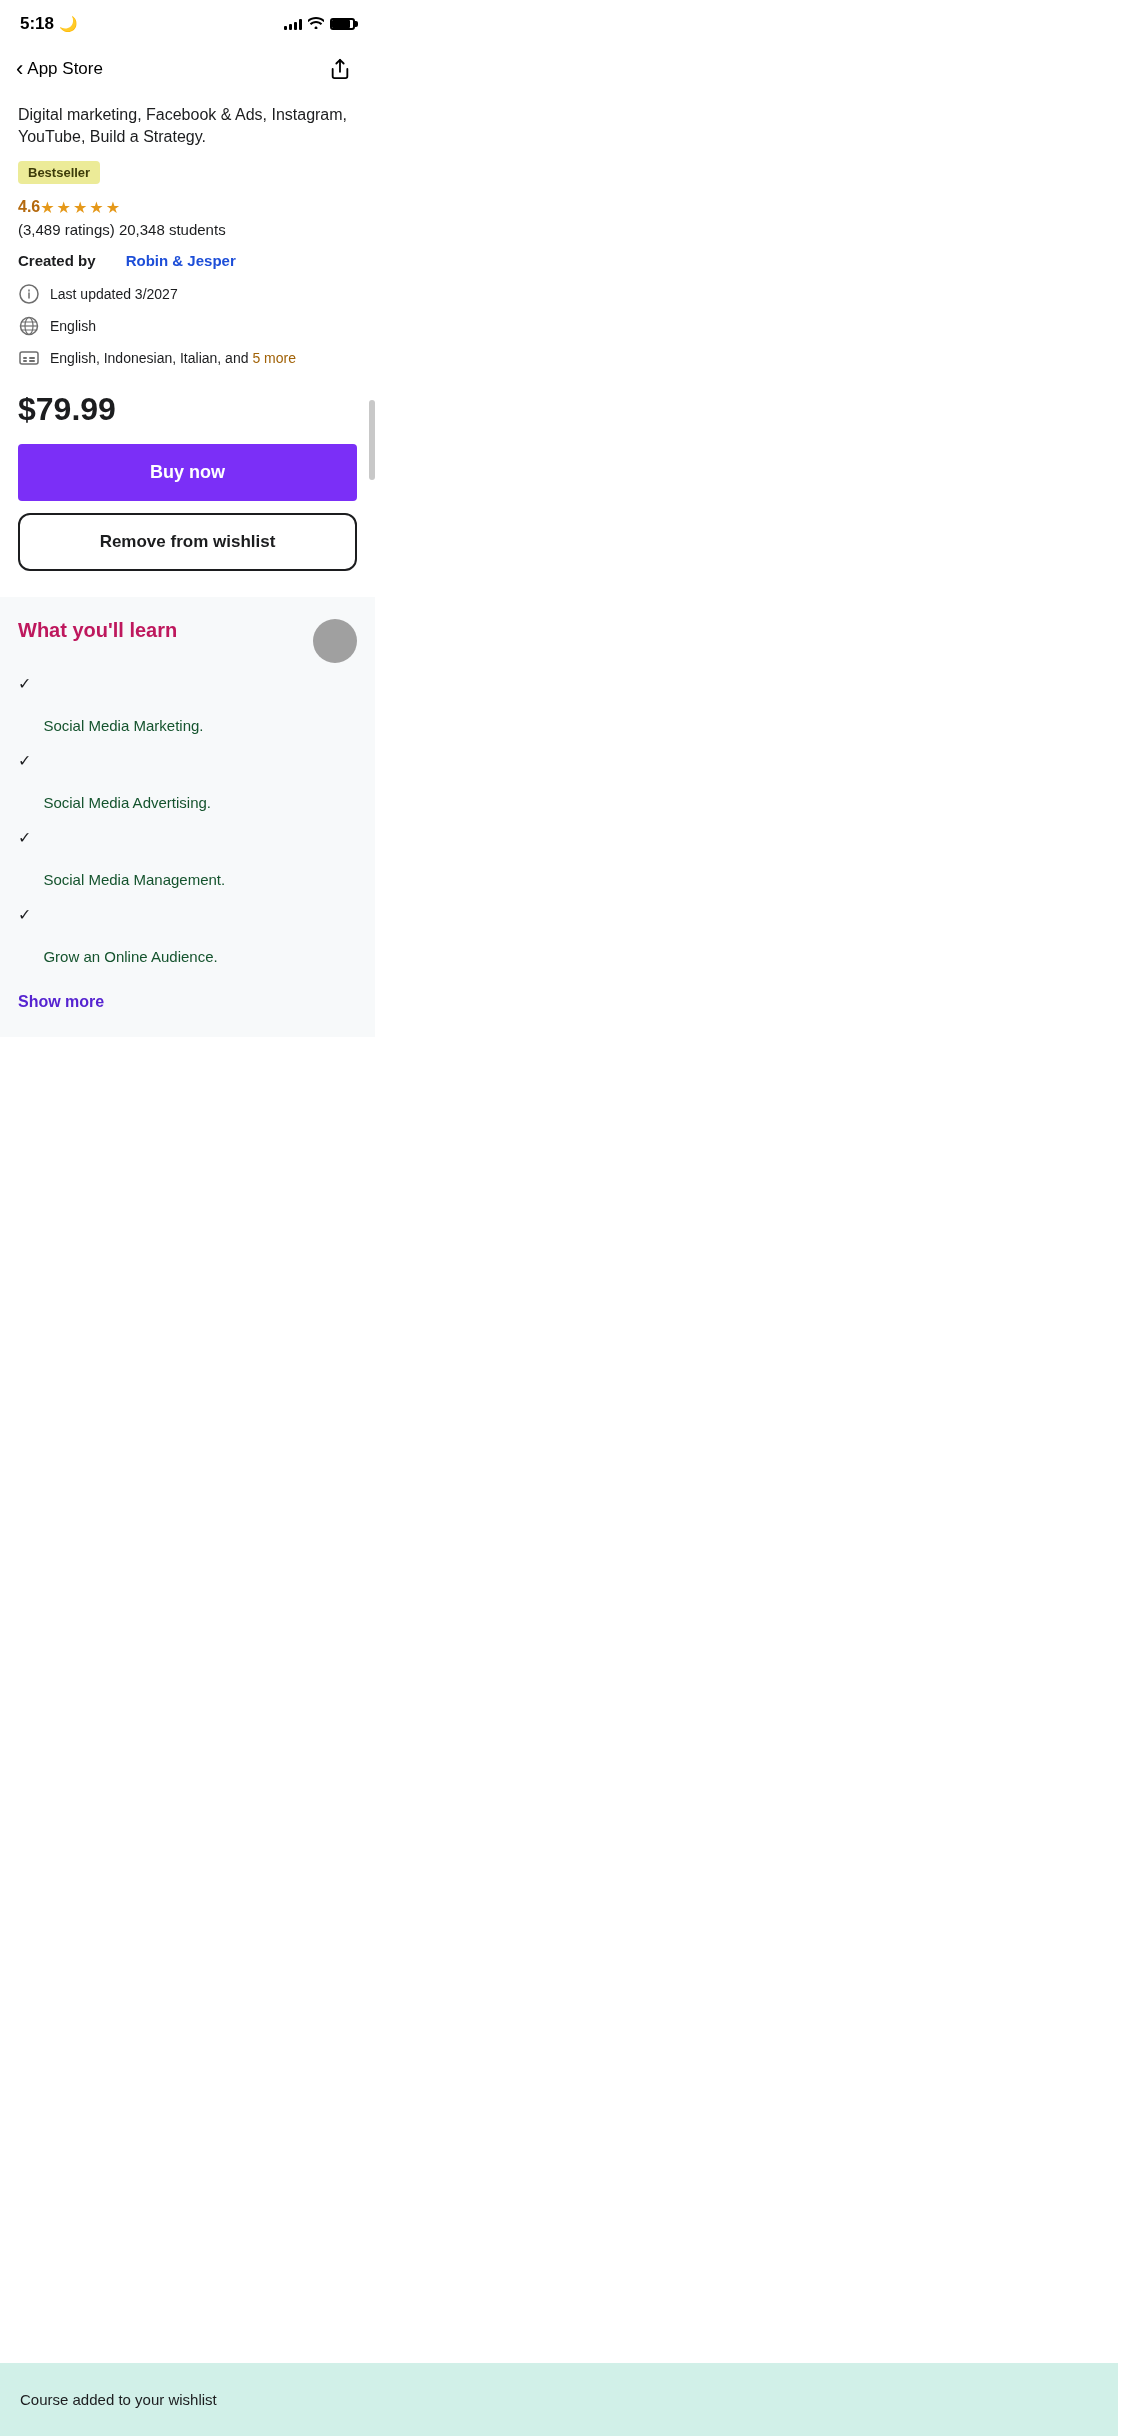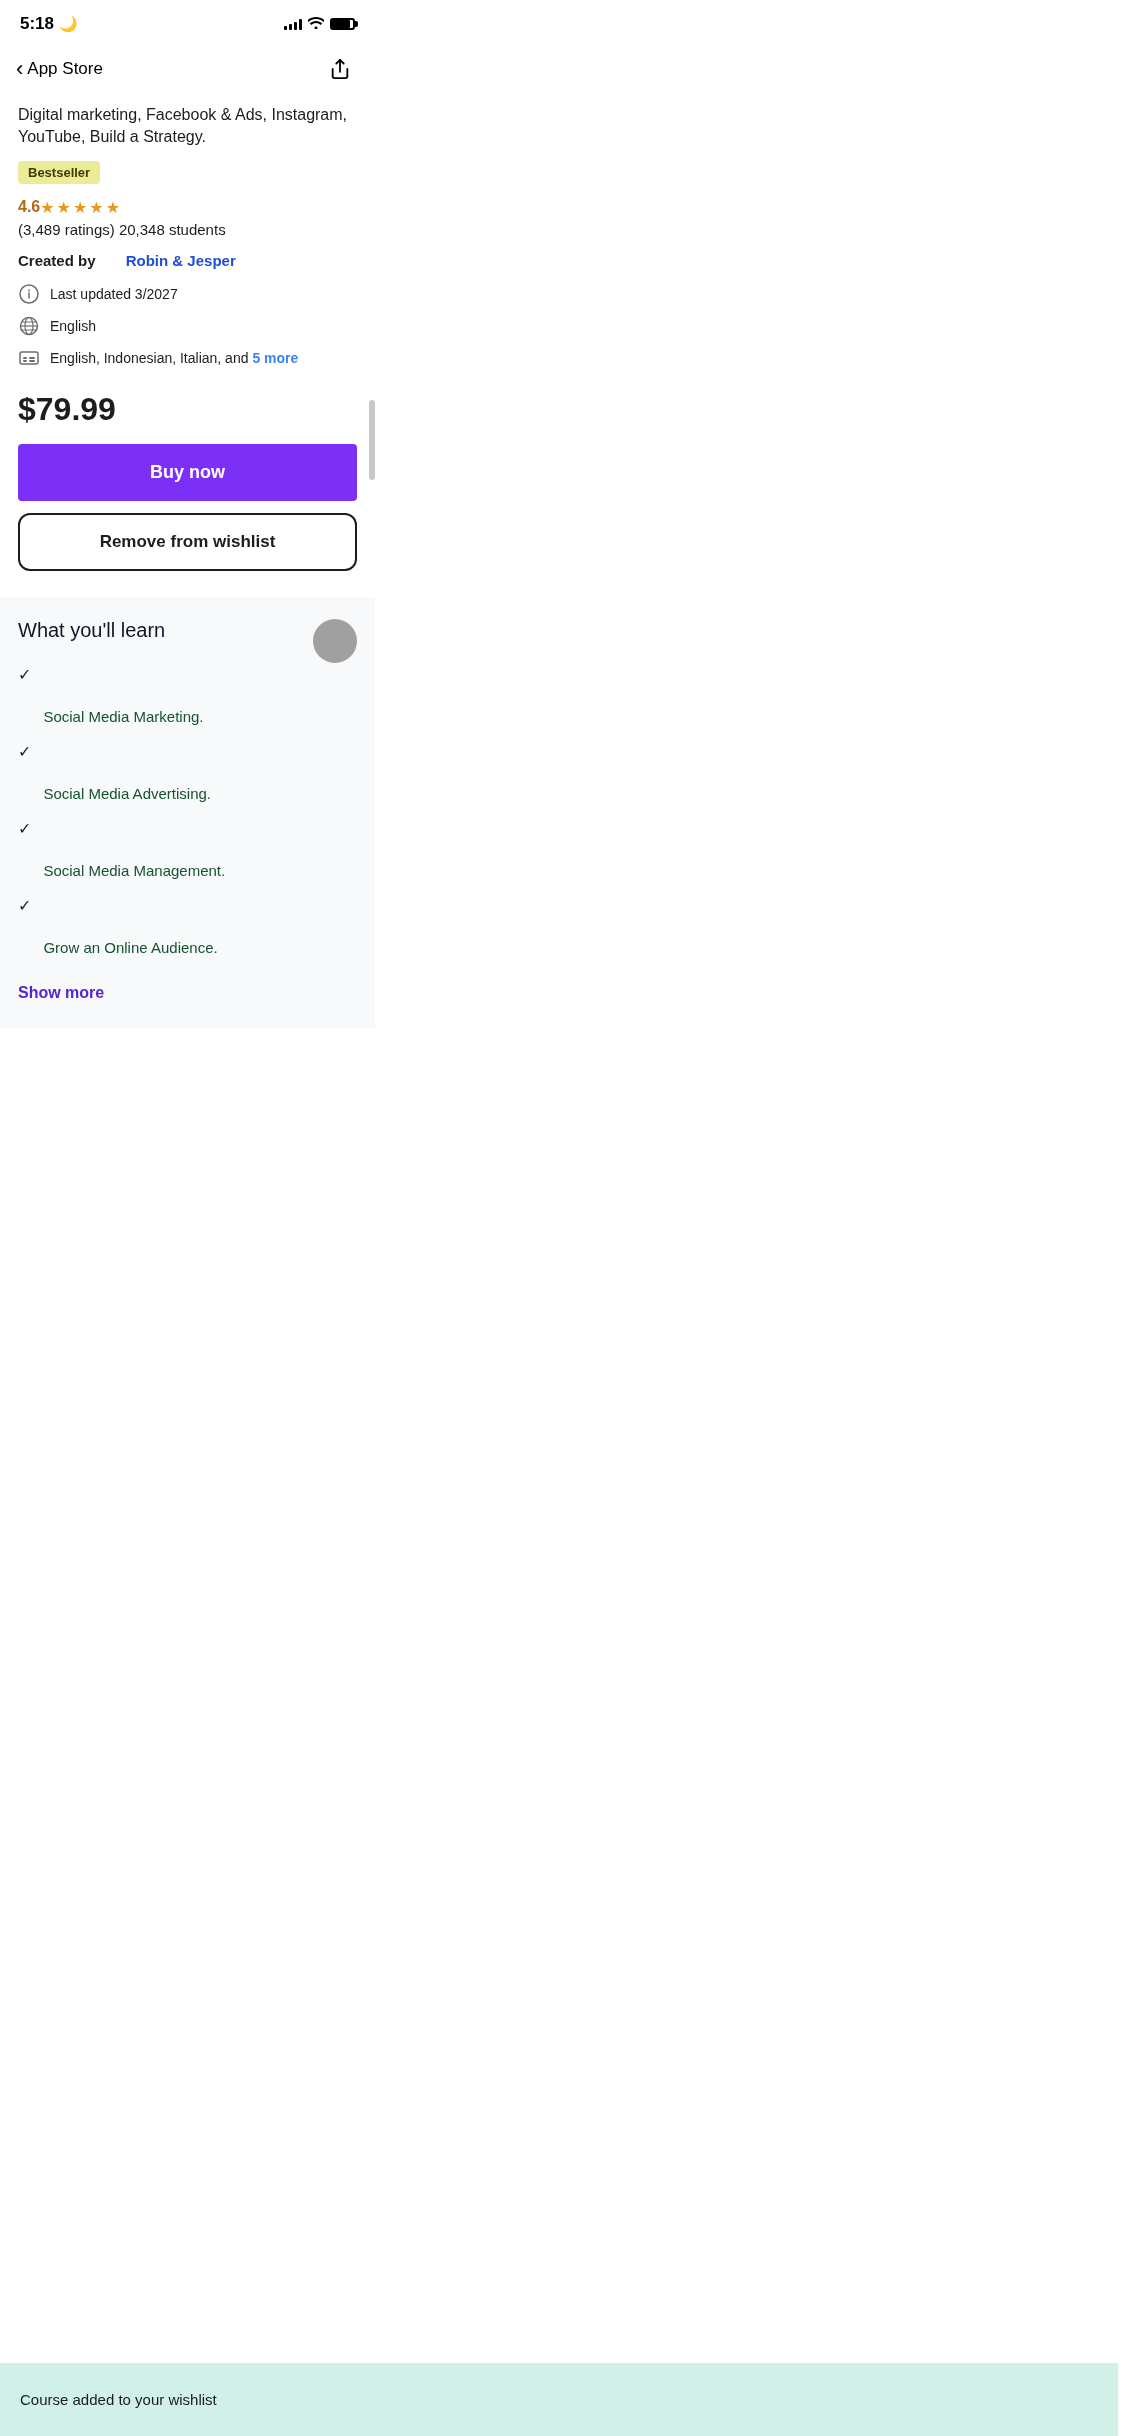--- a/index.html
+++ b/index.html
@@ -232,22 +232,22 @@
       justify-content: center;
       flex-shrink: 0;
     }
 
     .info-text {
       font-size: 14px;
       color: #1c1d1f;
     }
 
     .more-link {
-      color: #3b82f6;
-      font-weight: 700;
+      color: #a16207;
+      font-weight: 400;
       cursor: pointer;
     }
 
     
     .price-section {
       padding: 4px 18px 16px 18px;
     }
 
     .price-text {
       font-size: 32px;
@@ -288,23 +288,23 @@
 
     
     .learn-section {
       background: #f7f9fa;
       padding: 22px 18px 18px 18px;
       margin-top: 10px;
     }
 
     .learn-title {
       font-size: 20px;
-      font-weight: 400;
-      color: #0f172a;
-      margin-bottom: 22px;
+      font-weight: 700;
+      color: #be185d;
+      margin-bottom: 31px;
     }
 
     .learn-list {
       list-style: none;
     }
 
     .learn-item {
       display: flex;
       align-items: flex-start;
       gap: 12px;

